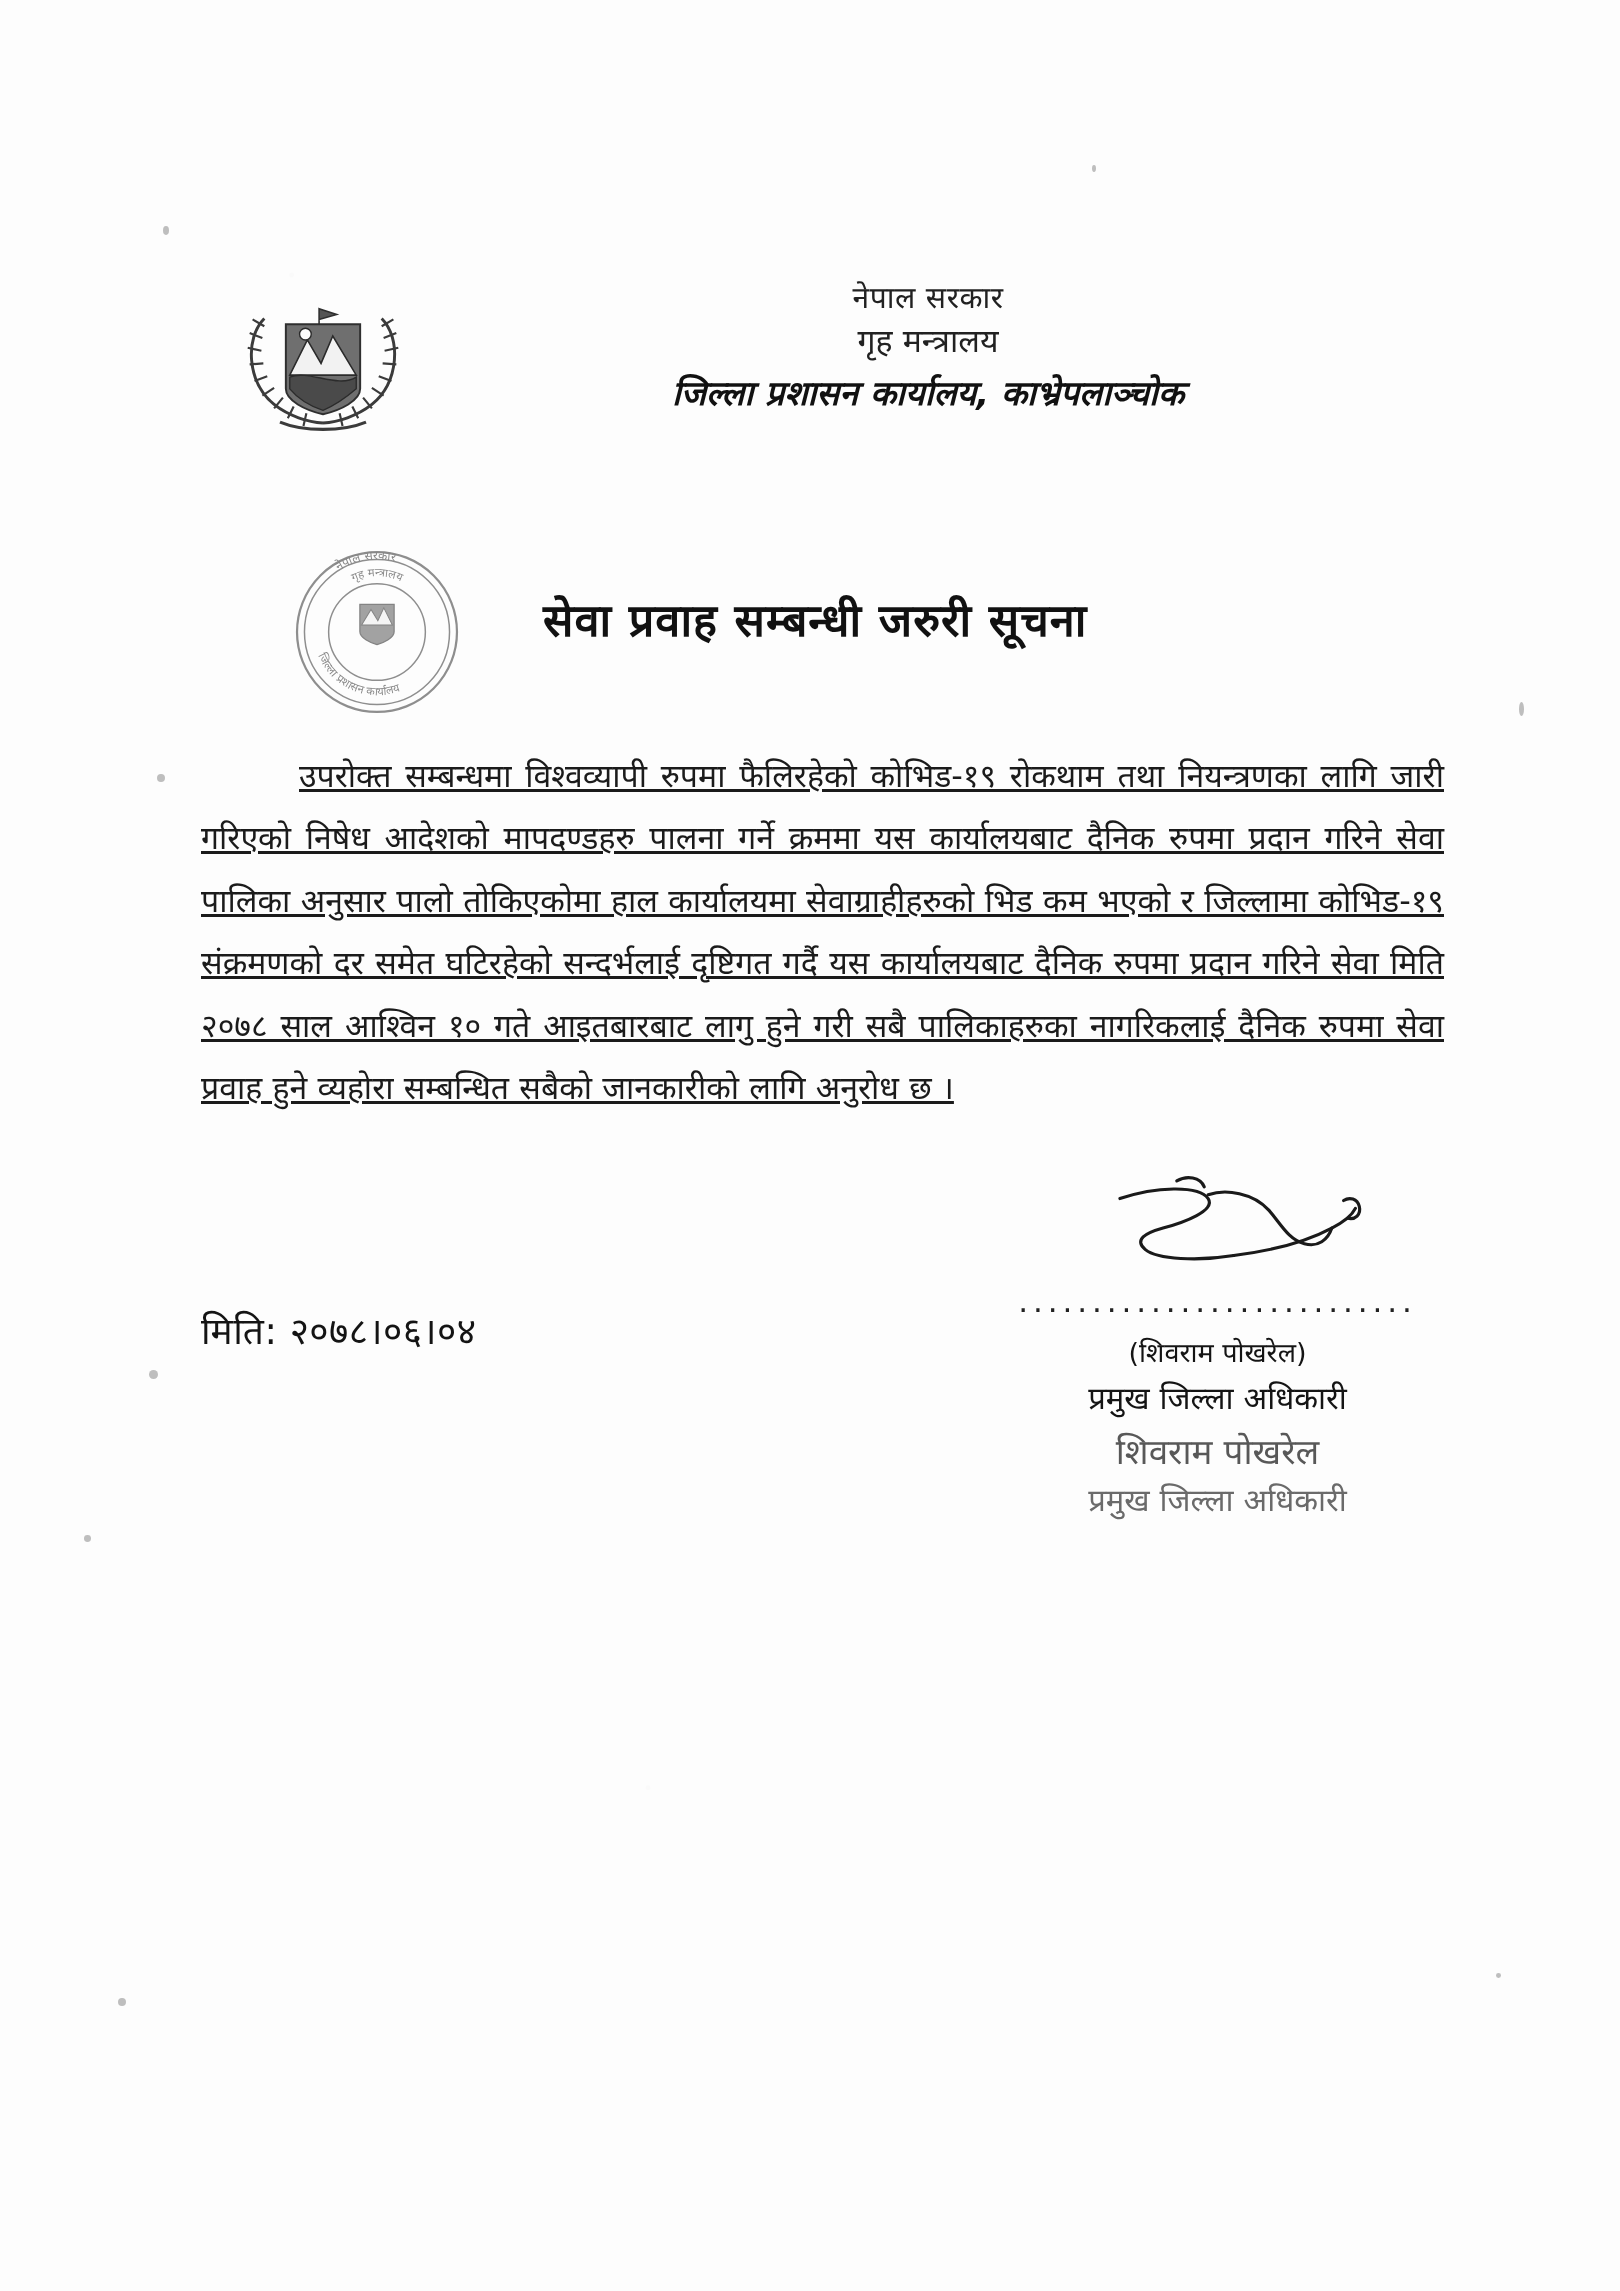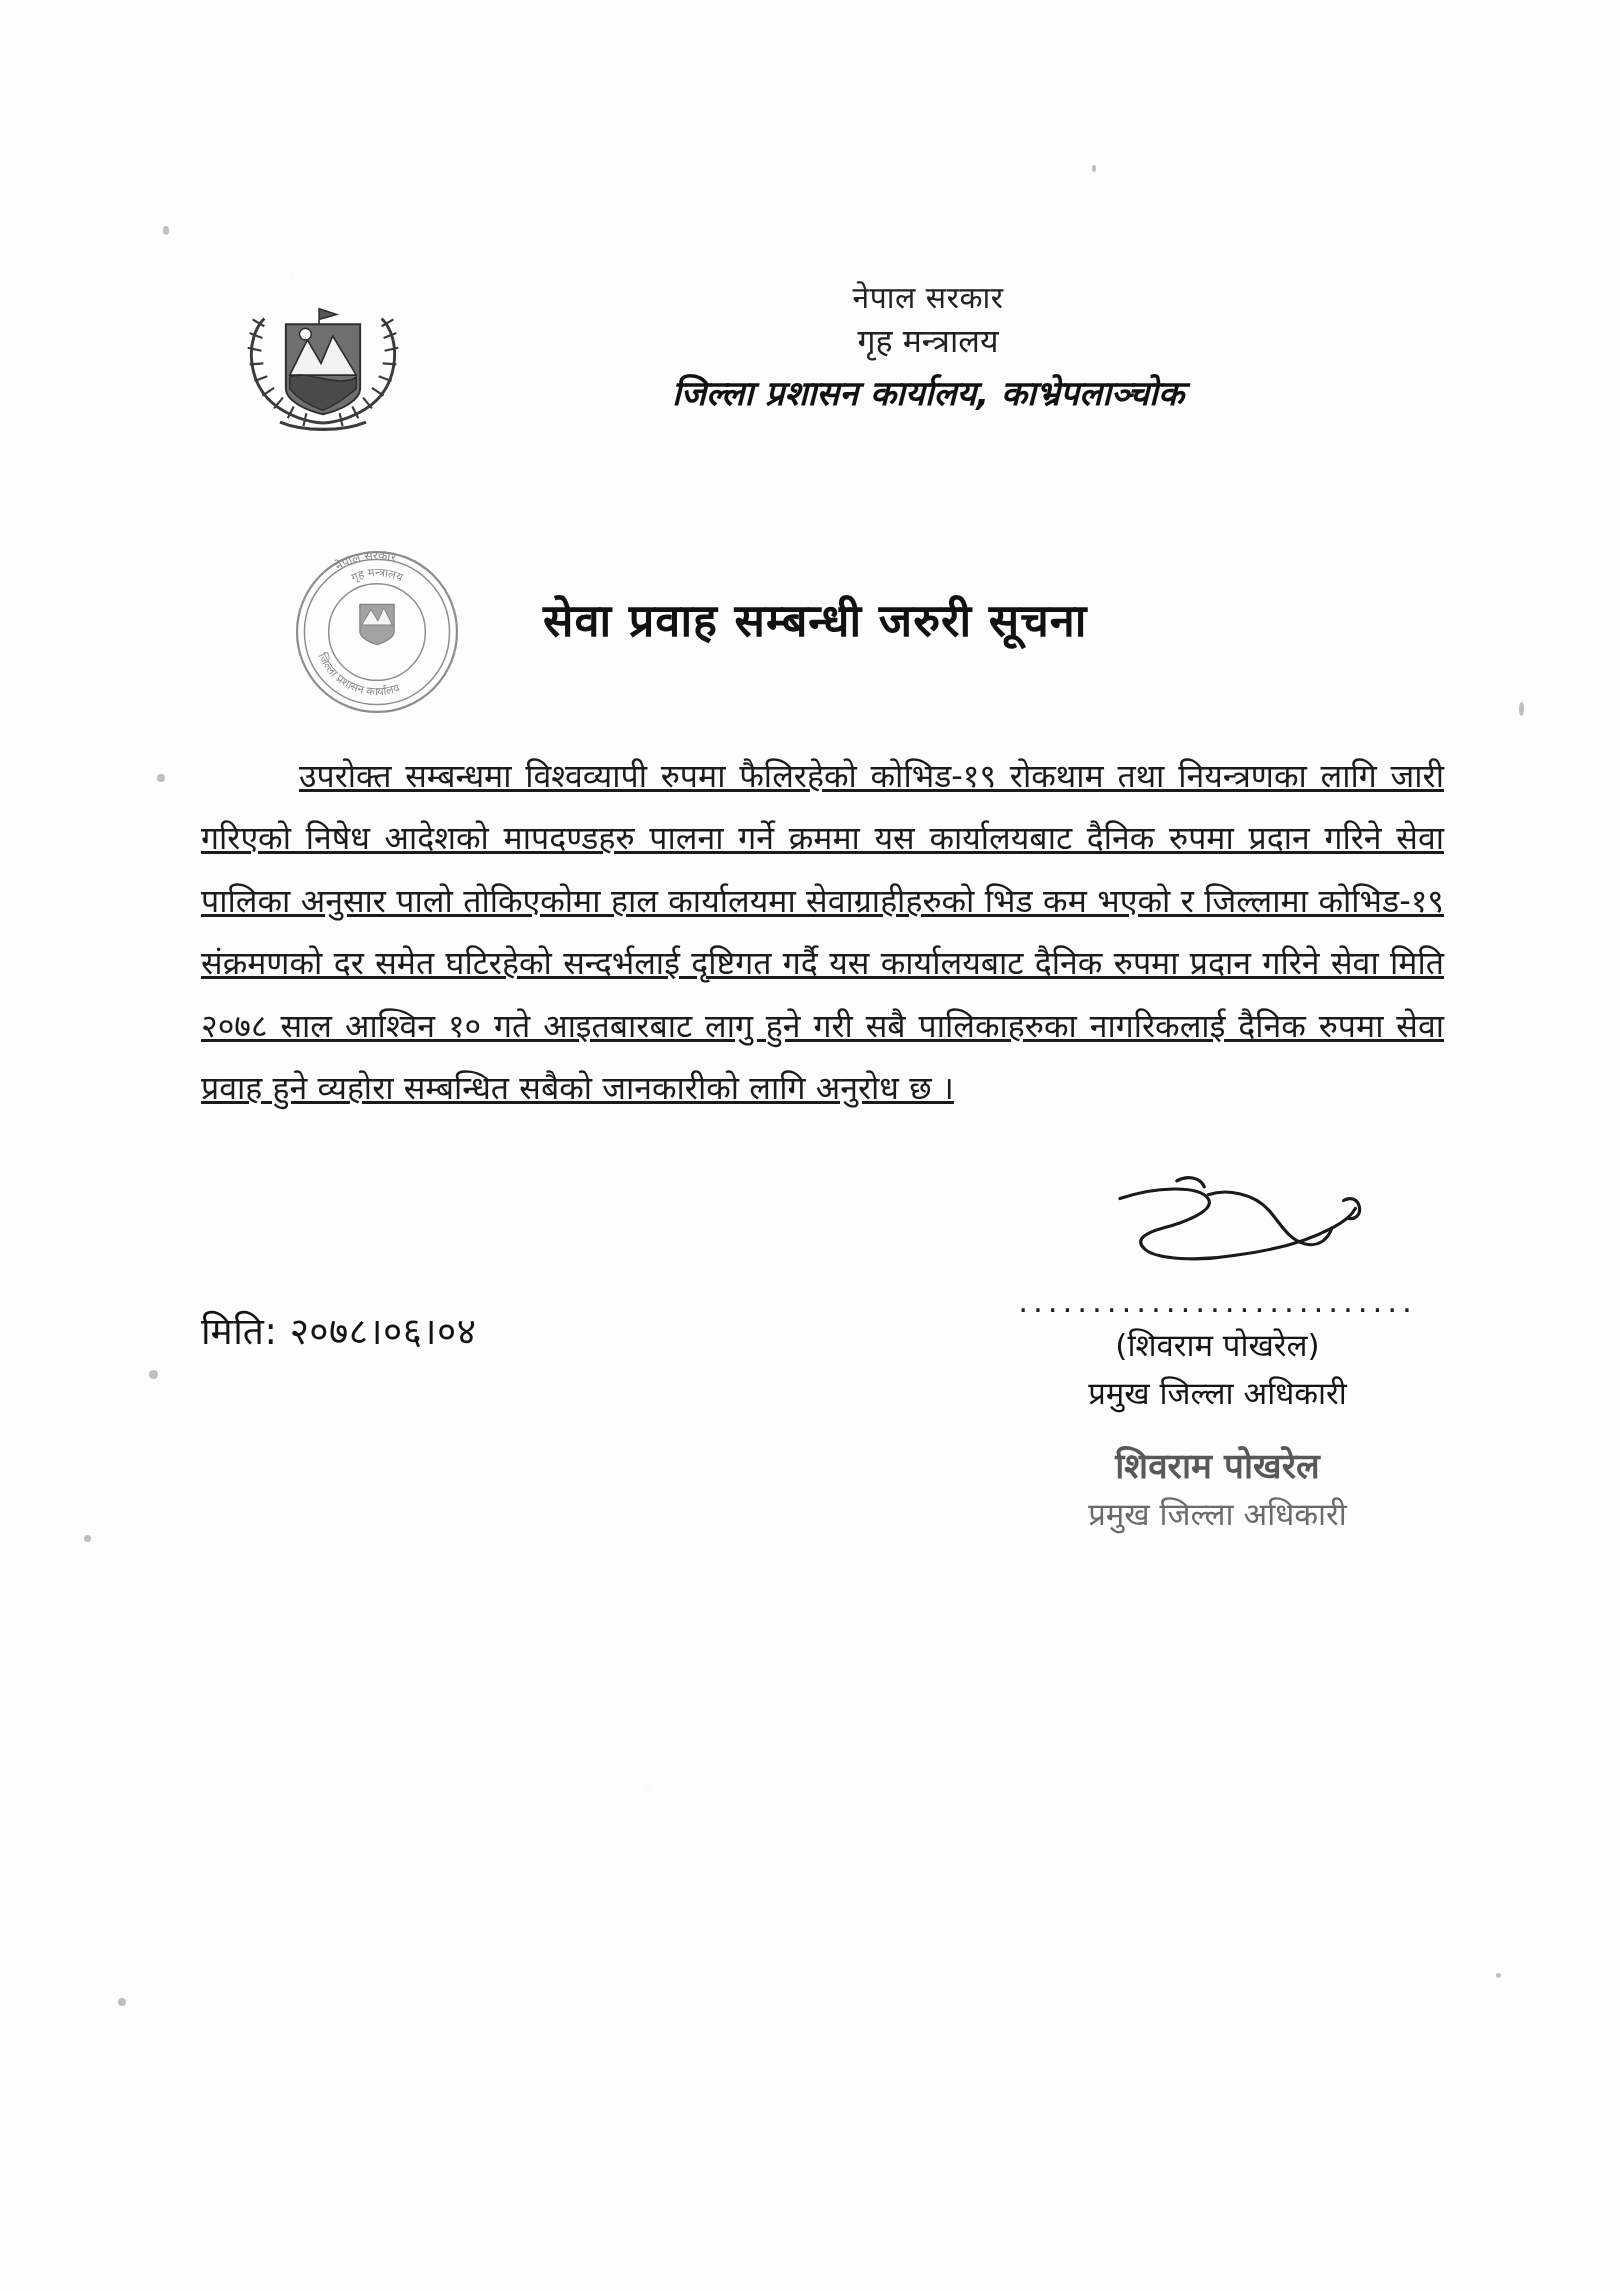--- a/index.html
+++ b/index.html
@@ -147,33 +147,33 @@
     width: 314px;
     height: 118px;
   }
   #dots {
     font-size: 31px;
     letter-spacing: 4.9px;
     color: #222;
     margin-top: -5.9px;
   }
   #sign-name {
-    font-size: 31px;
-    margin-top: 4px;
+    font-size: 27px;
+    margin-top: 14px;
     color: #141414;
   }
   #sign-post {
     font-size: 31px;
     margin-top: 5.9px;
     color: #141414;
   }
   #stamp-name {
     font-size: 35px;
-    font-weight: bold;
-    margin-top: 28px;
+    font-weight: normal;
+    margin-top: 9px;
     color: #3c3c3c;
     opacity: .85;
   }
   #stamp-post {
     font-size: 31px;
     margin-top: 3.9px;
     color: #4a4a4a;
     opacity: .82;
   }
 </style>

